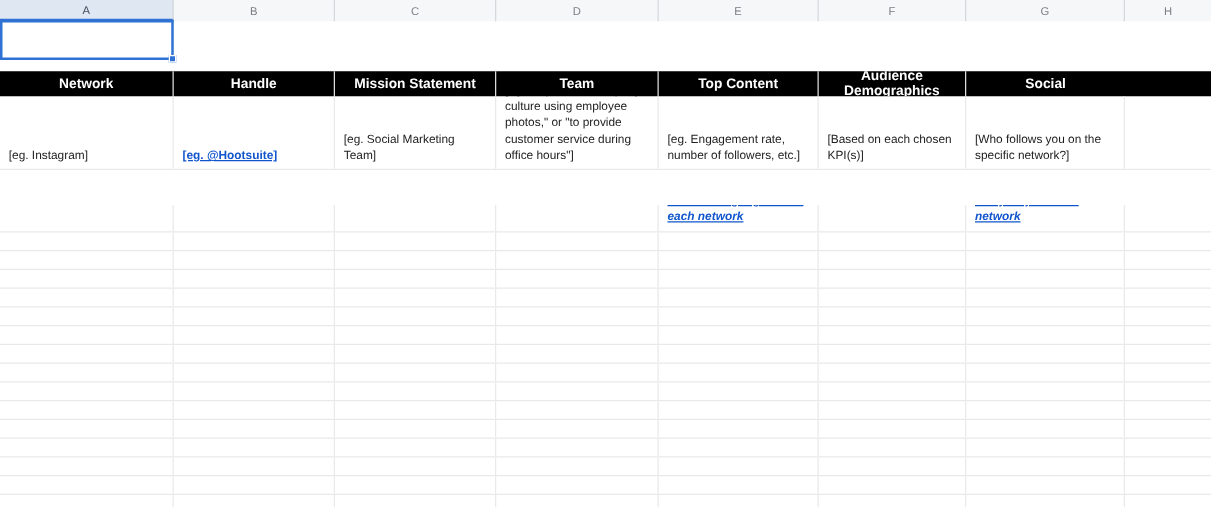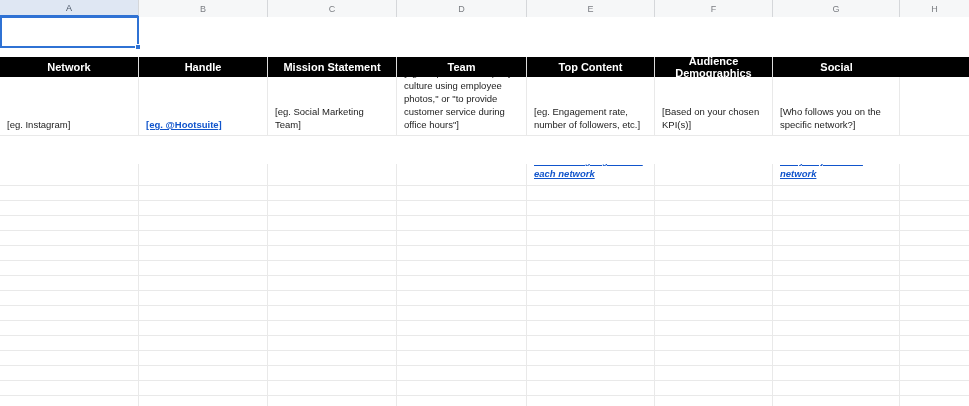--- a/index.html
+++ b/index.html
@@ -107,21 +107,21 @@
     <div class="cell">
         <span>[eg. Social Marketing Team]</span>
       </div>
     <div class="cell">
         <span>[eg. "to promote company culture using employee photos," or "to provide customer service during office hours"]</span>
       </div>
     <div class="cell">
         <span>[eg. Engagement rate, number of followers, etc.]</span>
       </div>
     <div class="cell">
-        <span>[Based on your chosen KPI(s)]</span>
+        <span>[Based on each chosen KPI(s)]</span>
       </div>
     <div class="cell">
         <span>[Who follows you on the specific network?]</span>
       </div>
     <div class="cell"></div>
   </div>
 
   <div class="row body r3">
     <div class="cell"></div>
     <div class="cell"></div>

